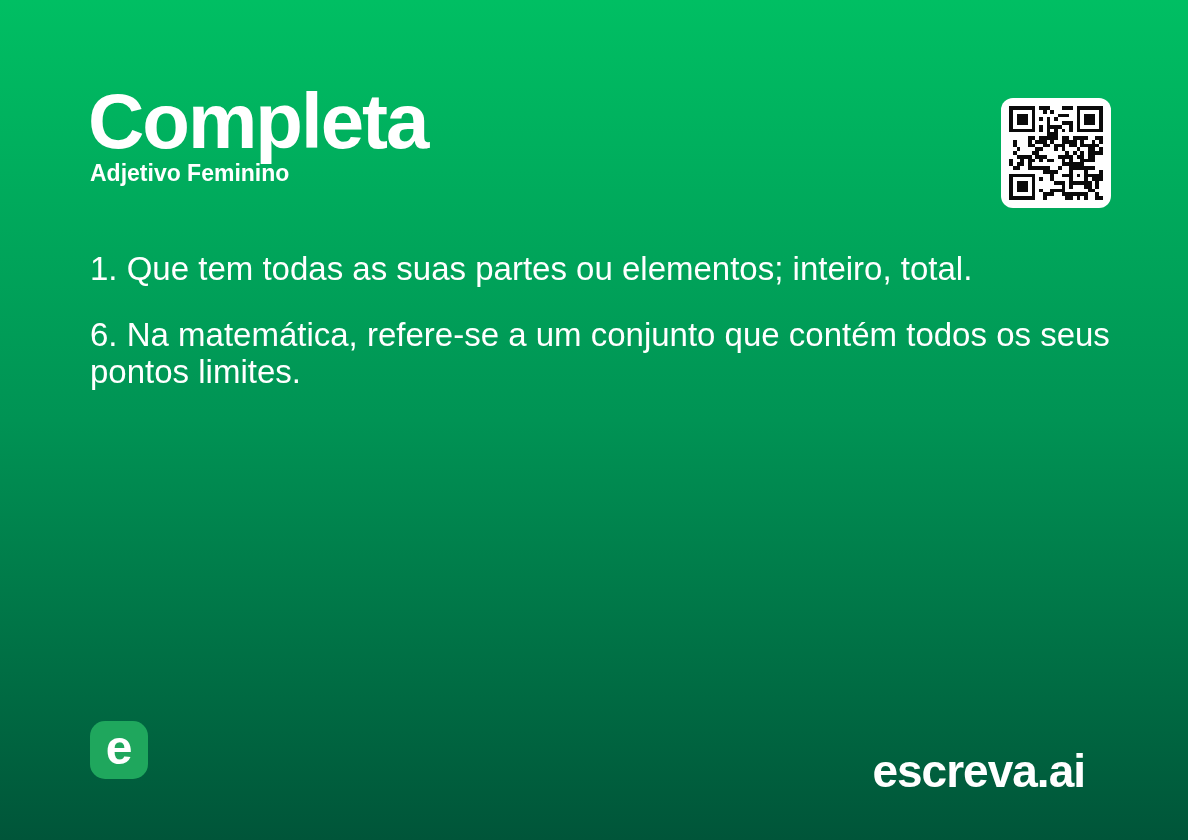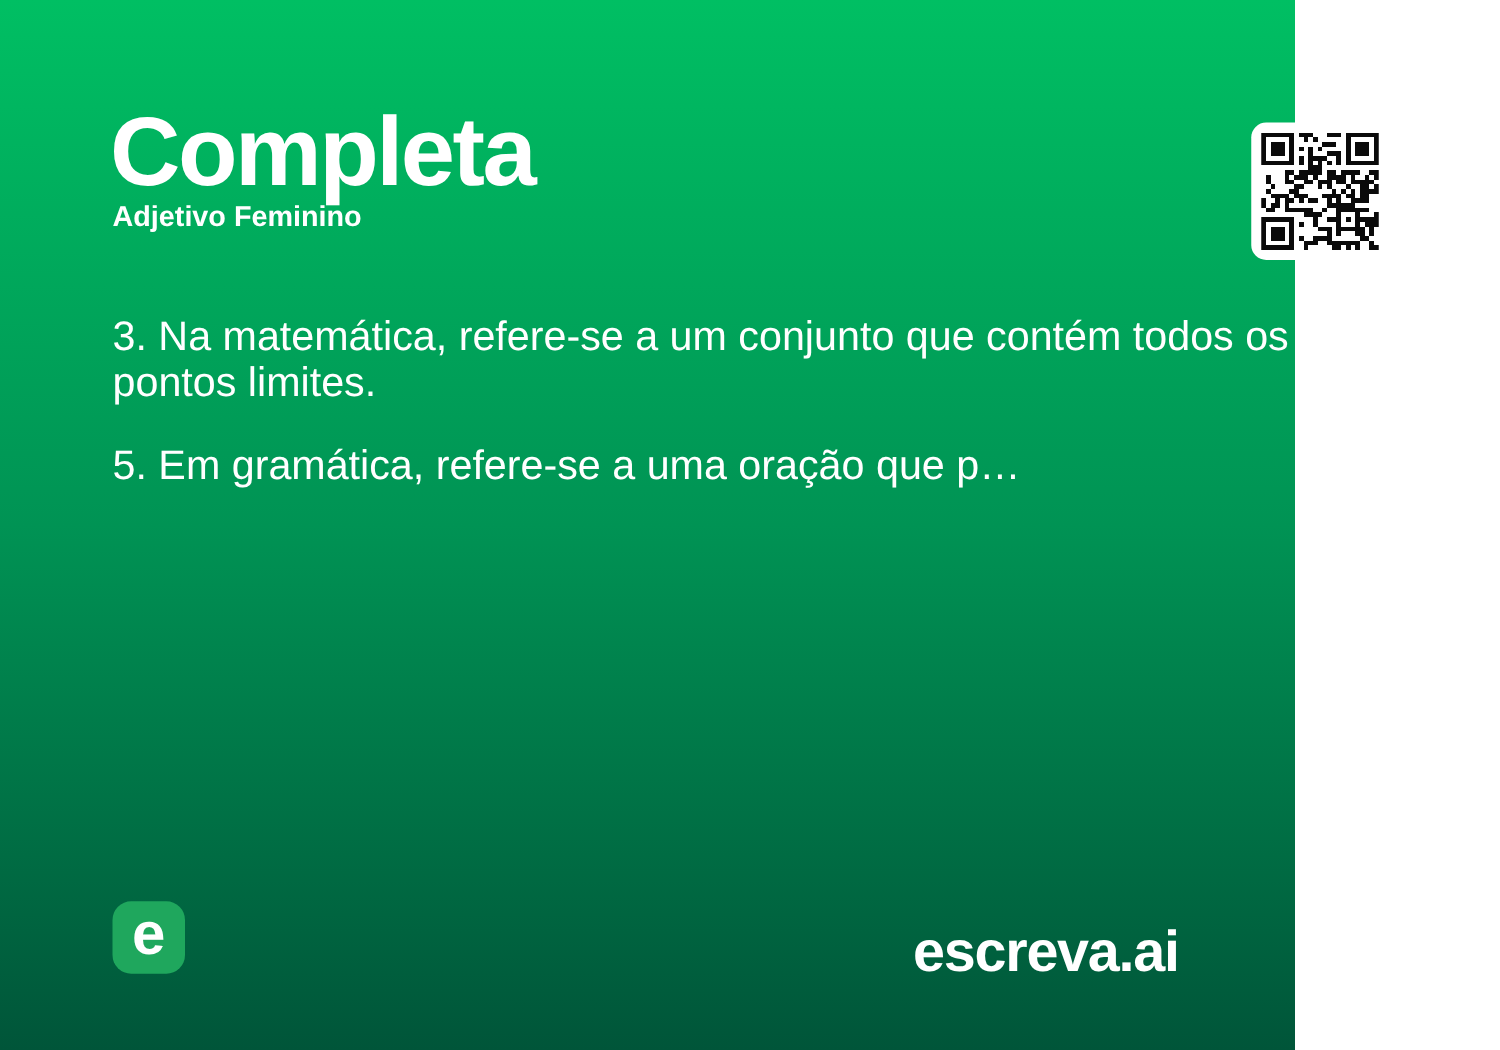--- a/index.html
+++ b/index.html
@@ -2,21 +2,21 @@
 <html style="--gradient-top: #00bf63; --gradient-mid: #009354; --gradient-bottom: #005539; --logo-green: #1fa75d; --qr-dark: #0a0a0a; --text-white: #ffffff;"><head>
 <meta charset="utf-8">
 <style>
   html,body{margin:0;padding:0;}
   body{
     width:1200px;height:840px;overflow:hidden;
     font-family:"Liberation Sans",sans-serif;
     -webkit-font-smoothing:antialiased;
   }
   .card{
-    position:relative;width:1036px;height:840px;
+    position:relative;width:1188px;height:840px;
     background:linear-gradient(180deg,
       var(--gradient-top,#00bf63) 0%,
       var(--gradient-mid,#009354) 50%,
       var(--gradient-bottom,#005539) 100%);
     color:#fff;
   }
   .word-title{
     position:absolute;left:88px;top:82px;
     font-size:78px;line-height:1;font-weight:800;
     letter-spacing:-2px;color:#fff;margin:0;
@@ -46,21 +46,21 @@
     background:var(--logo-green,#1fa75d);
     display:flex;align-items:center;justify-content:center;
   }
   .logo-letter{
     font-size:48px;font-weight:800;color:#fff;
     line-height:1;transform:translateY(-2px);
   }
   .wordmark{
     position:absolute;right:87px;top:732px;
     font-size:46px;line-height:1;font-weight:800;
-    letter-spacing:-1px;color:#fff;margin:6px;
+    letter-spacing:-1px;color:#fff;margin:16px;
   }
 </style>
 </head>
 <body>
 
 <div class="card">
 
   <h1 class="word-title">Completa</h1>
 
   <h2 class="word-class">Adjetivo Feminino</h2>
@@ -375,22 +375,22 @@
         <rect x="15" y="24" width="1" height="1" fill="#0a0a0a"></rect>
         <rect x="16" y="24" width="1" height="1" fill="#0a0a0a"></rect>
         <rect x="18" y="24" width="1" height="1" fill="#0a0a0a"></rect>
         <rect x="20" y="24" width="1" height="1" fill="#0a0a0a"></rect>
         <rect x="23" y="24" width="1" height="1" fill="#0a0a0a"></rect>
         <rect x="24" y="24" width="1" height="1" fill="#0a0a0a"></rect>
       </svg>
   </div>
 
   <div class="definitions">
-    <p>3. Na matemática, refere-se a um conjunto que contém todos os seus pontos limites.</p>
-    <p>5. Em gramática, refere-se a uma oração que p…</p>
+    <p>1. Que tem todas as suas partes ou elementos; inteiro, total.</p>
+    <p>6. Na matemática, refere-se a um conjunto que contém todos os seus pontos limites.</p>
   </div>
 
   <div class="logo-badge">
     <span class="logo-letter">e</span>
   </div>
 
   <div class="wordmark">escreva.ai</div>
 
 </div>
 

